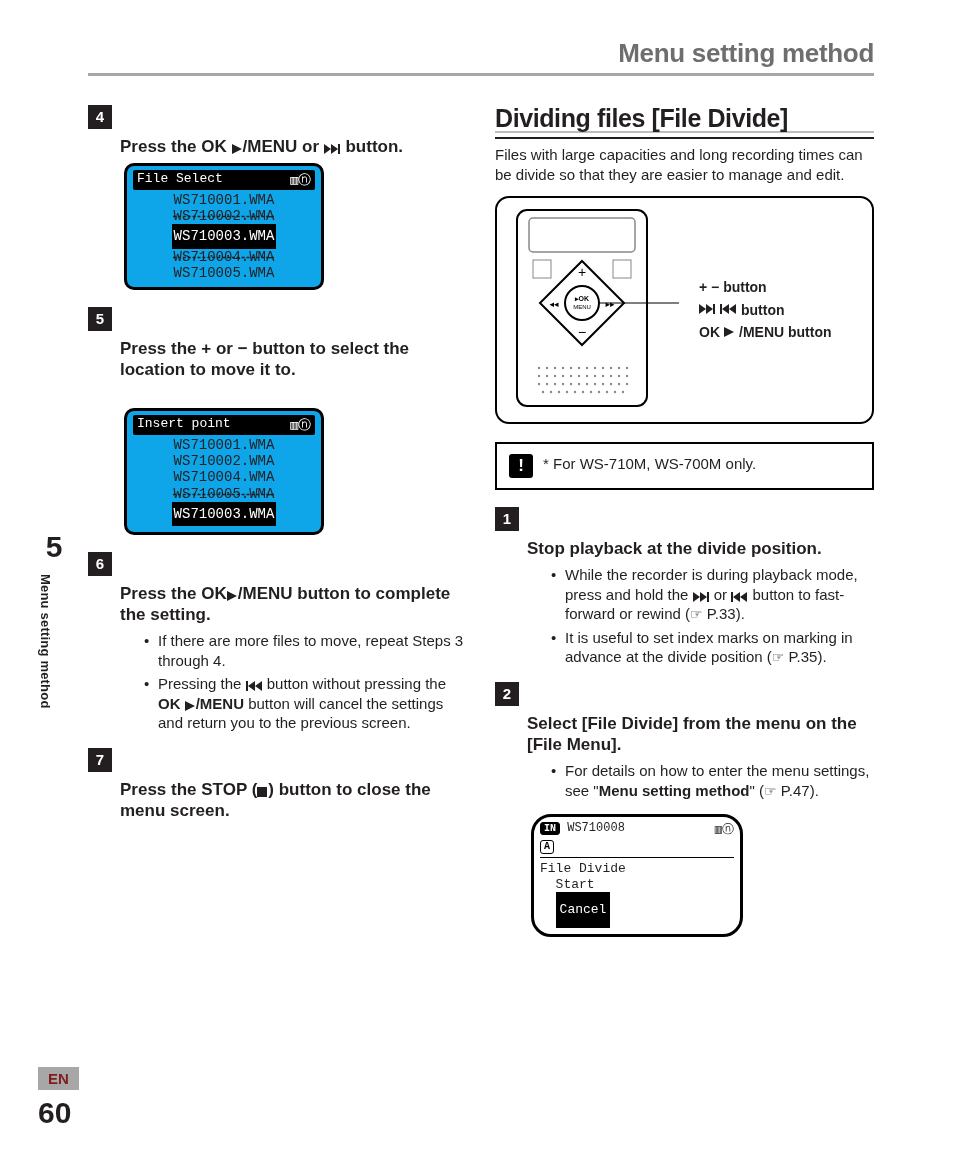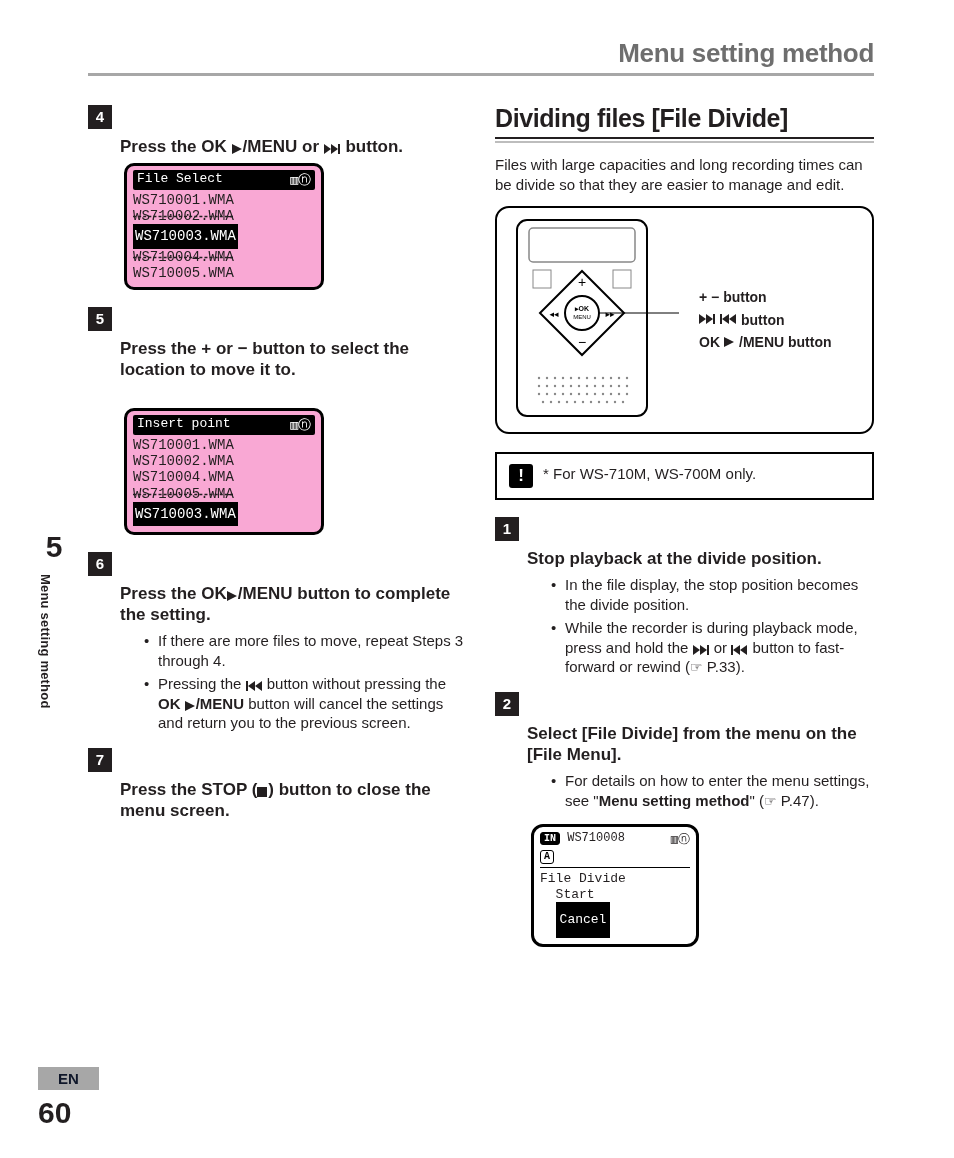--- a/index.html
+++ b/index.html
@@ -30,34 +30,34 @@
     font-weight: 700; font-size: 15px; text-align: center; line-height: 24px;
     margin-right: 8px; margin-top: 1px;
   }
   .step-head { font-weight: 700; font-size: 17px; line-height: 1.25; margin-top: 32px; }
   .bullets { list-style: none; margin: 6px 0 14px 56px; }
   .bullets li { position: relative; font-size: 15px; line-height: 1.3; margin-bottom: 4px; padding-left: 14px; }
   .bullets li::before { content: "•"; position: absolute; left: 0; top: 0; }
   .screen {
     margin: 6px 0 16px 36px; border: 3px solid #000; border-radius: 10px;
     width: 200px; padding: 4px 6px 6px 6px; font-family: "Courier New", monospace;
-    font-size: 14px; background: #f9a8d4; position: relative;
+    font-size: 14px; background: #0ea5e9; position: relative;
   }
   .screen .titlebar {
     background: #000; color: #fff; padding: 1px 4px; font-size: 13px;
     border-radius: 2px; margin-bottom: 2px; display:flex; justify-content:space-between;
   }
-  .screen .line { white-space: pre; line-height: 1.15; text-align: left; font-family: Liberation Mono, monospace; }
+  .screen .line { white-space: pre; line-height: 1.15; text-align: center; font-family: Liberation Mono, monospace; }
   .screen .sel {
     display:inline-block; background:#000; color:#fff; padding:4px 2px; position:relative;
   }
   .section-title {
     font-family: "Arial Narrow", Arial, sans-serif;
     font-weight: 700; font-size: 25px; letter-spacing: -0.4px;
-    border-bottom: 2px solid #231f20; padding-bottom: 4px; margin-bottom: 10px;
+    border-bottom: 2px solid #231f20; padding-bottom: 4px; margin-bottom: 0;
   }
   .section-underline { height:2px; background:#bdbdbd; margin-top:-8px; margin-bottom:12px;}
   .intro { font-size: 15px; line-height: 1.3; margin-bottom: 12px; }
   .device-box {
     border: 2px solid #000; border-radius: 14px; padding: 10px 14px 10px 14px;
     display: flex; gap: 18px; margin-bottom: 18px; align-items:center;
   }
   .device-svg { flex: 0 0 170px; }
   .btn-labels { font-weight:700; font-size:14px; line-height:1.6; }
   .btn-labels .row { display:flex; align-items:center; gap:4px; }
@@ -75,27 +75,27 @@
   }
   .sidetab .num { font-weight:700; font-size:30px; text-align:center; }
   .sidetab .txt {
     writing-mode: vertical-rl; font-weight:700; font-size:13px;
     margin-top:10px; letter-spacing:0.2px;
   }
   .footer {
     position:absolute; left:38px; bottom:28px;
   }
   .footer .lang {
-    display:inline-block; background:#a7a7a7; color:#0f172a; font-weight:700;
-    padding:3px 20px; font-size:15px; margin-bottom:6px;
+    display:inline-block; background:#a7a7a7; color:#7f1d1d; font-weight:700;
+    padding:3px 10px; font-size:15px; margin-bottom:6px;
   }
   .footer .pg { font-weight:700; font-size:30px; }
   .screen3 {
-    margin: 8px 0 4px 36px; border:3px solid #000; border-radius:12px;
-    width:168px; padding:4px 6px 6px 6px; font-family:"Courier New",monospace;
+    margin: 8px 0 4px 36px; border:3px solid #000; border-radius:20px;
+    width:212px; padding:4px 6px 6px 6px; font-family:"Courier New",monospace;
     font-size:13px; background:#fff;
   }
   .screen3 .top { display:flex; justify-content:space-between; font-size:12px; }
   .screen3 .mid { font-size:13px; line-height:1.2; }
   .screen3 .big { font-size:20px; font-weight:700; letter-spacing:1px; }
   .screen3 .selrow { background:#000; color:#fff; display:inline-block; padding:10px 4px; }
   .badge { display:inline-block; border:1.5px solid #000; border-radius:3px; padding:0 3px; font-size:10px; font-weight:700; background:#fff; color:#000;}
   .badge.inv { background:#000; color:#fff; border-color:#000;}
   svg.icon-inline { vertical-align:-3px; }
   .hand { font-family: Arial; font-size:14px; }
@@ -313,28 +313,30 @@
       <div>
         <div>* For WS-710M, WS-700M only.</div>
       </div>
     </div>
 
     <div class="step">
       <div class="step-num">1</div>
       <div class="step-head">Stop playback at the divide position.</div>
     </div>
     <ul class="bullets">
-      <li>In the file display, the stop position becomes the divide position.</li>
       <li>
         <span>While the recorder is during playback mode, press and hold the </span><svg class="icon-inline" width="17" height="11">
             <use href="#ffwd"></use>
           </svg><span> or </span><svg class="icon-inline" width="17" height="11">
             <use href="#rewd"></use>
           </svg><span> button to fast-forward or rewind (</span><span class="hand">☞</span><span> P.33).</span>
       </li>
+      <li>
+        <span>It is useful to set index marks on marking in advance at the divide position (</span><span class="hand">☞</span><span> P.35).</span>
+      </li>
     </ul>
 
     <div class="step">
       <div class="step-num">2</div>
       <div class="step-head">
         <span>Select [</span><span>File Divide</span><span>] from the menu on the [</span><span>File Menu</span><span>].</span>
       </div>
     </div>
     <ul class="bullets">
       <li>

